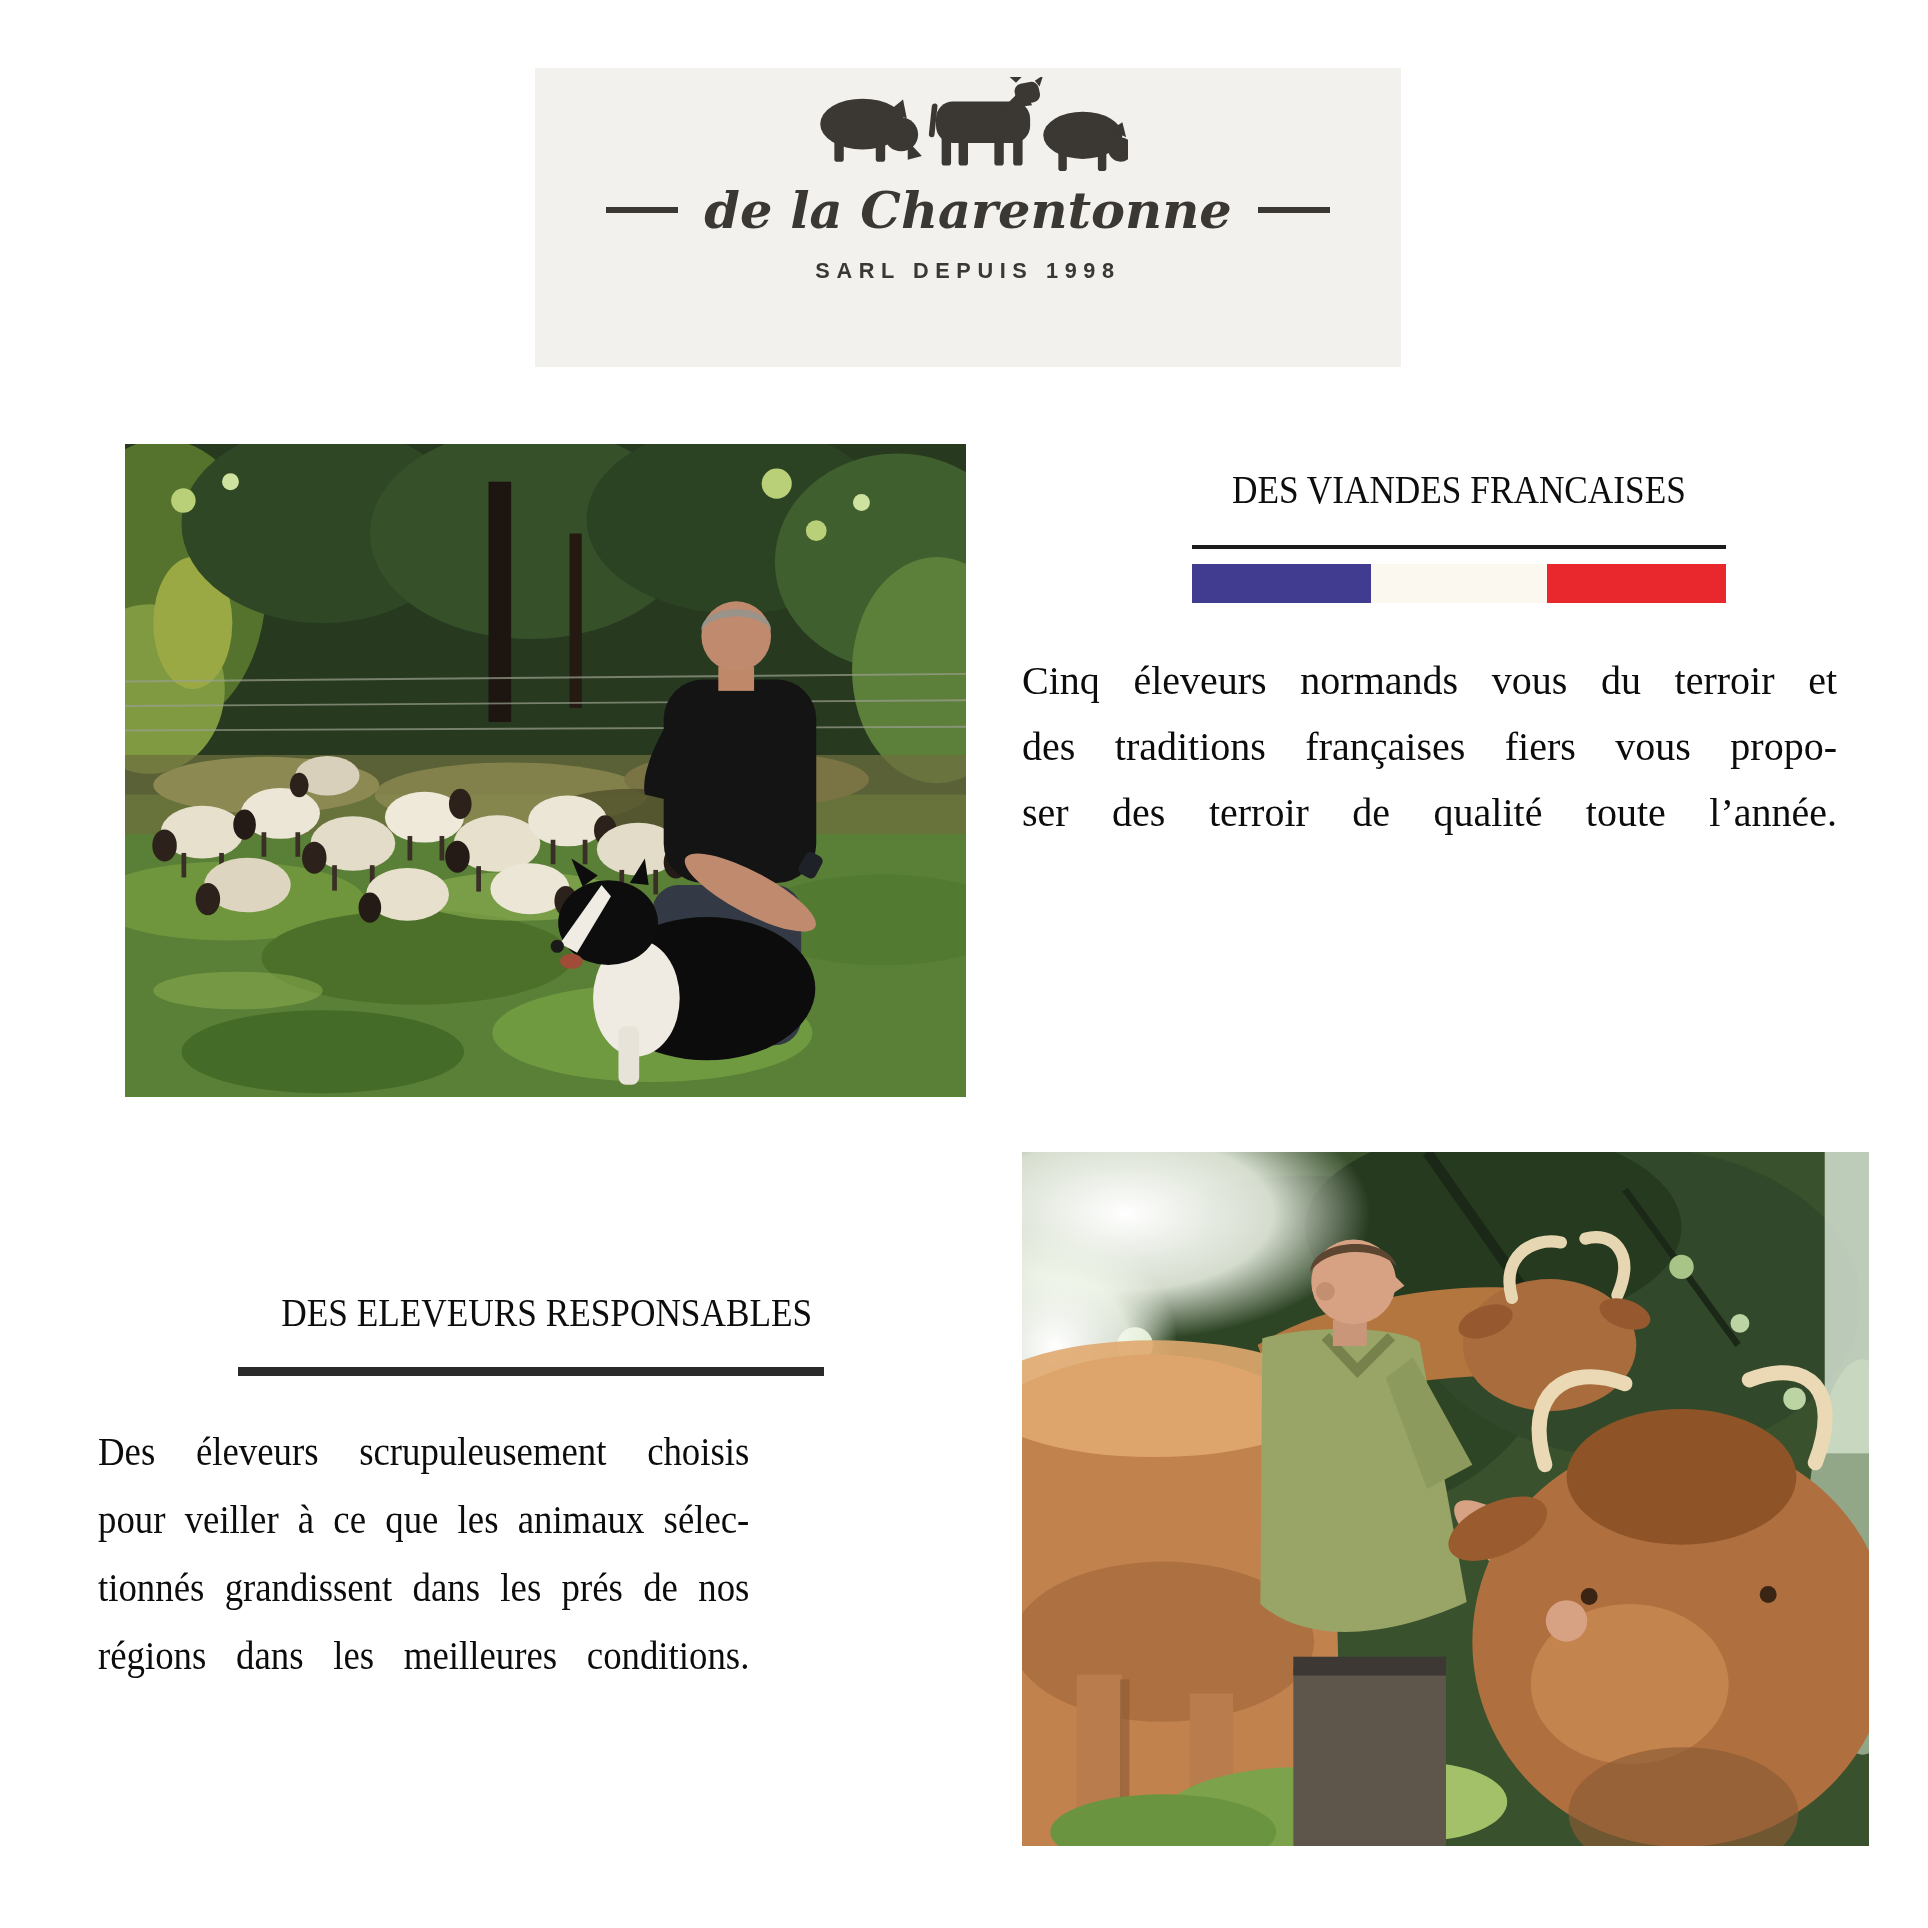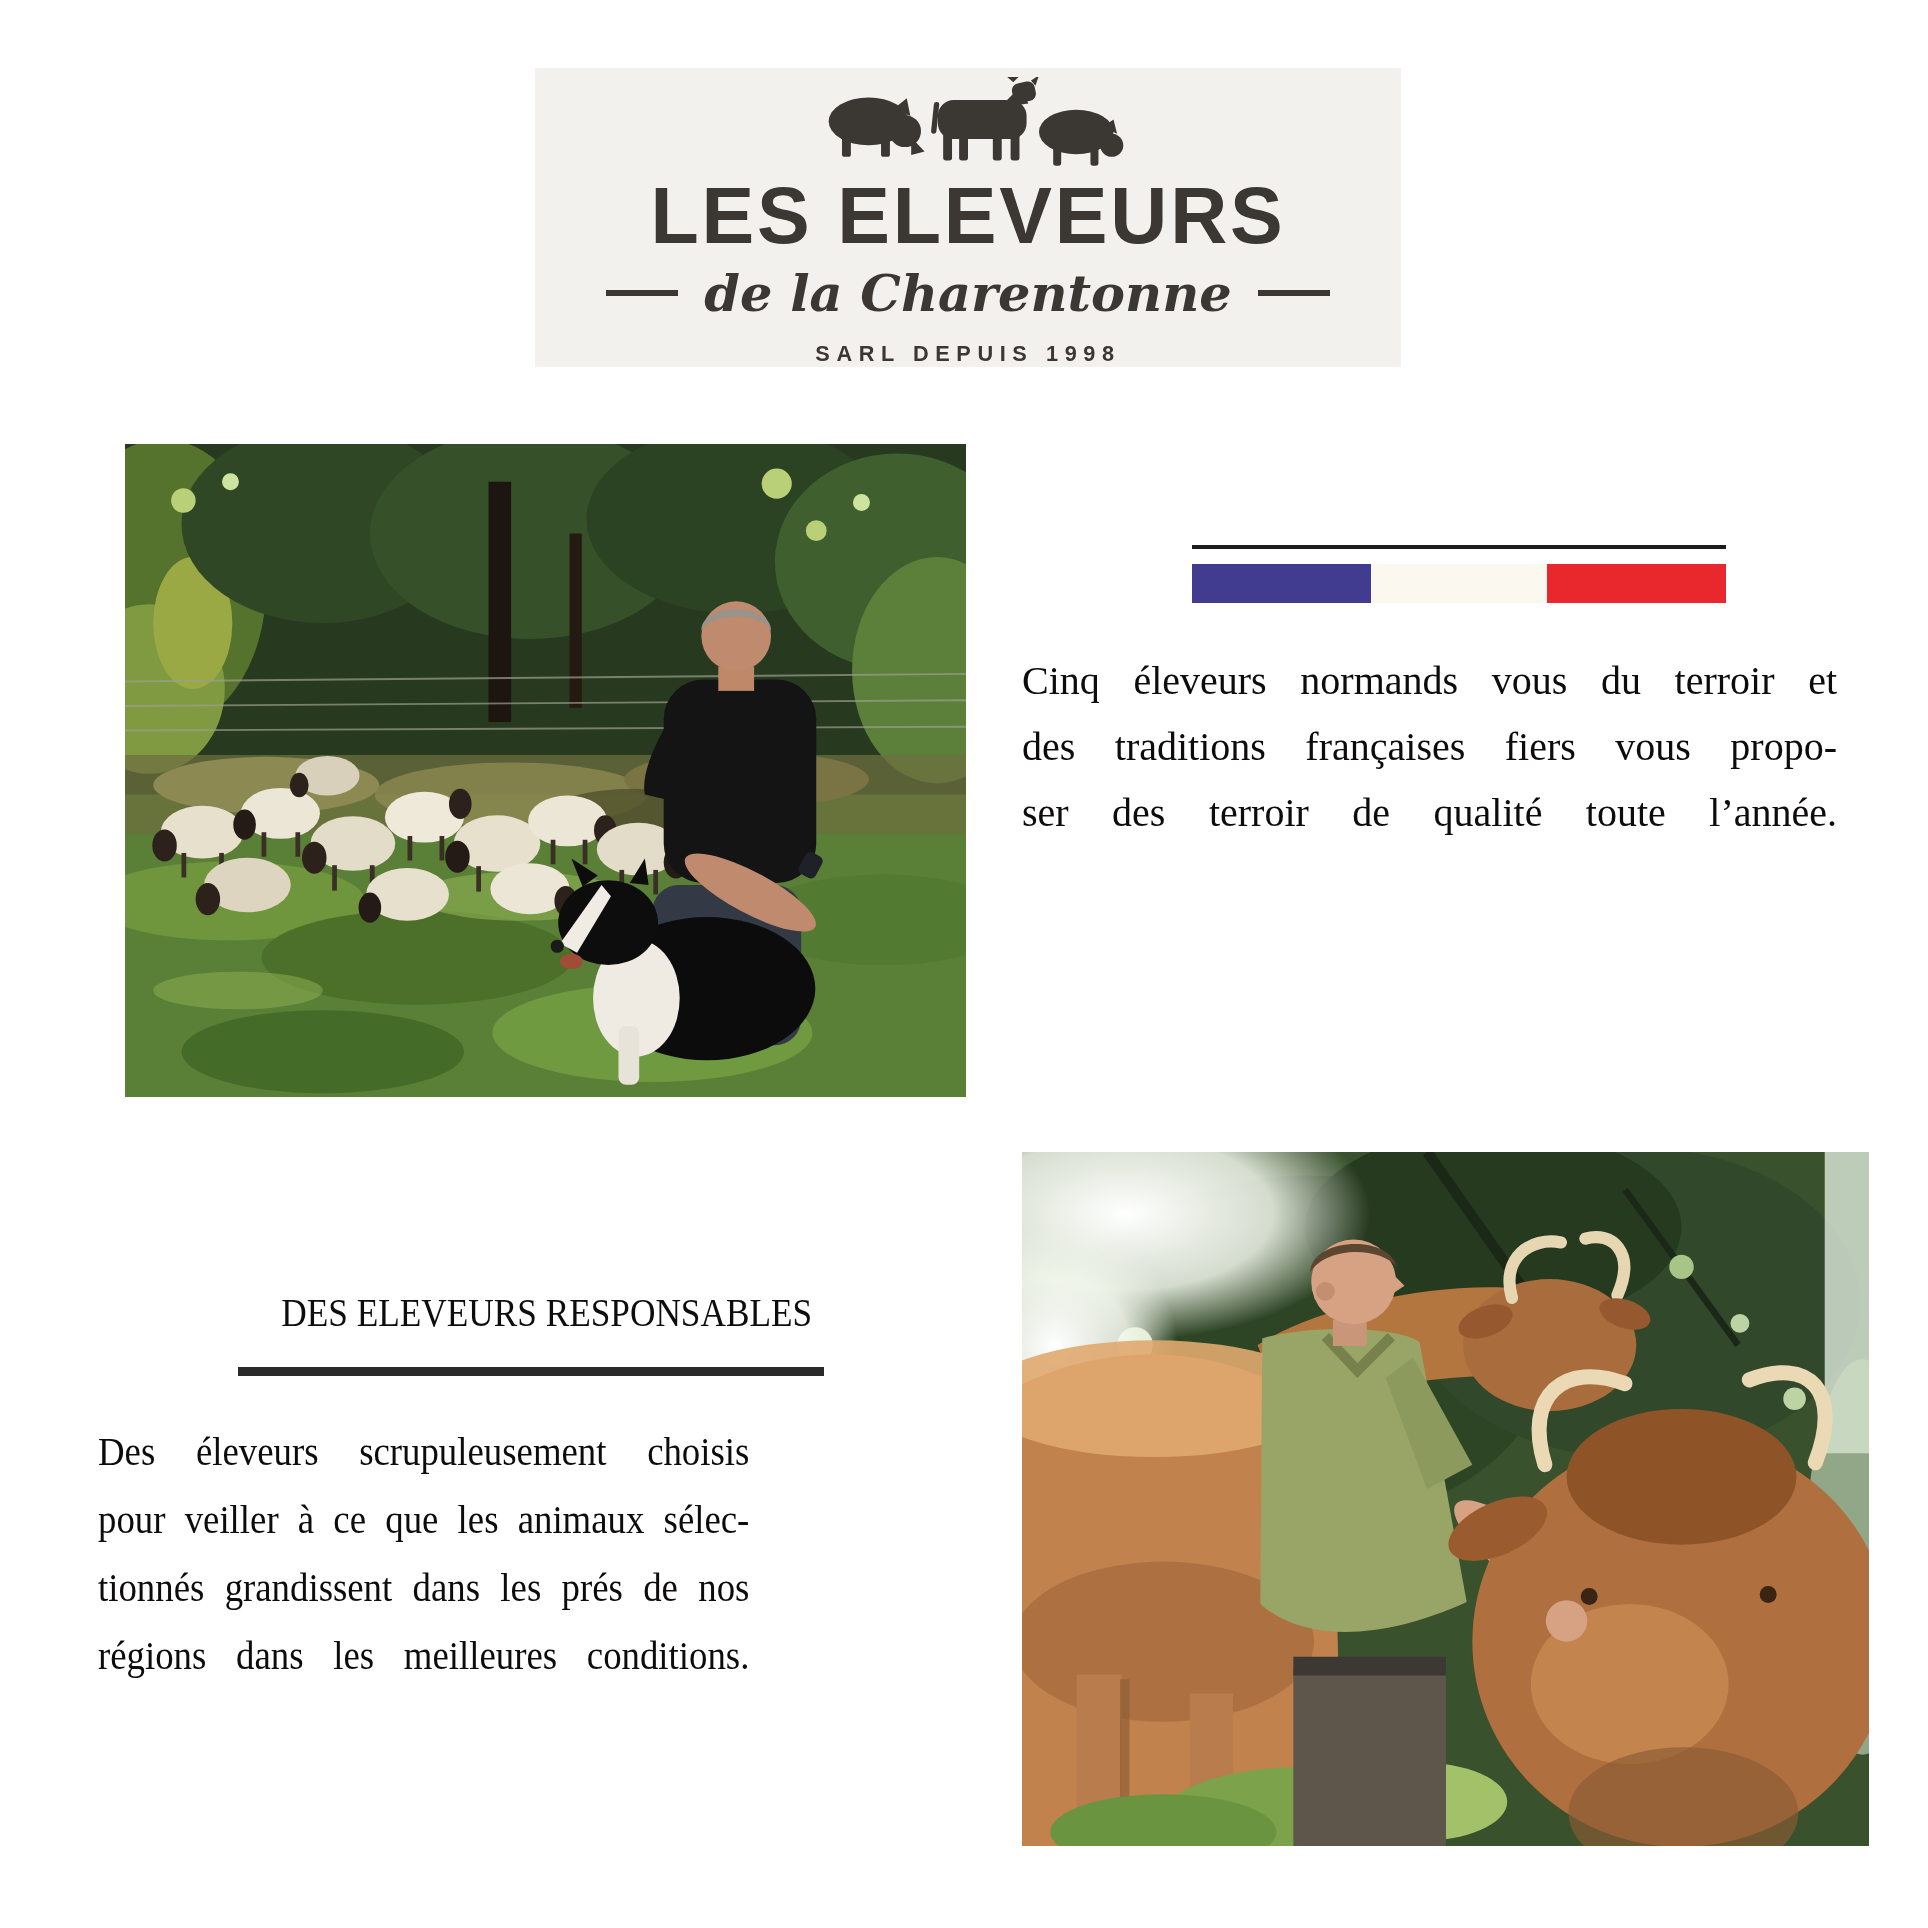--- a/index.html
+++ b/index.html
@@ -83,21 +83,20 @@
 
         <g transform="translate(248,22)">
           <ellipse cx="44" cy="40" rx="42" ry="25"></ellipse>
           <circle cx="84" cy="55" r="13"></circle>
           <polygon points="74,34 86,26 90,42"></polygon>
           <rect x="18" y="56" width="9" height="22" rx="3"></rect>
           <rect x="60" y="56" width="9" height="22" rx="3"></rect>
         </g>
       </g>
     </svg>
-    <div class="logo-title">LES ELEVEURS</div>
     <div class="logo-tagline-row">
       <div class="logo-dash"></div>
       <div class="logo-tagline">de la Charentonne</div>
       <div class="logo-dash"></div>
     </div>
     <div class="logo-subtitle">SARL DEPUIS 1998</div>
   </div>
 
   <div class="photo photo-sheep">
     <svg viewBox="0 0 893 693" preserveAspectRatio="none">
@@ -220,20 +219,23 @@
         <polygon points="486,470 474,440 502,458" fill="#0d0d0d"></polygon>
         <polygon points="536,466 552,440 556,468" fill="#0d0d0d"></polygon>
         <path d="M506,468 L462,530 L480,540 L516,480 Z" fill="#f0ece4"></path>
         <circle cx="459" cy="533" r="7" fill="#1a1a1a"></circle>
         <ellipse cx="474" cy="549" rx="12" ry="8" fill="#a14c38"></ellipse>
         <rect x="524" y="618" width="22" height="62" rx="8" fill="#e8e3d8"></rect>
       </g>
     </svg>
   </div>
 
+  <div class="sec-heading viandes-heading">
+    <span class="inner">DES VIANDES FRANCAISES</span>
+  </div>
   <div class="rule viandes-rule"></div>
   <div class="flag">
     <div class="blue"></div>
     <div class="white"></div>
     <div class="red"></div>
   </div>
   <div class="para viandes-para">
     <p>Cinq éleveurs normands vous du terroir et</p>
     <p>des traditions françaises fiers vous propo-</p>
     <p>ser des terroir de qualité toute l’année.</p>

